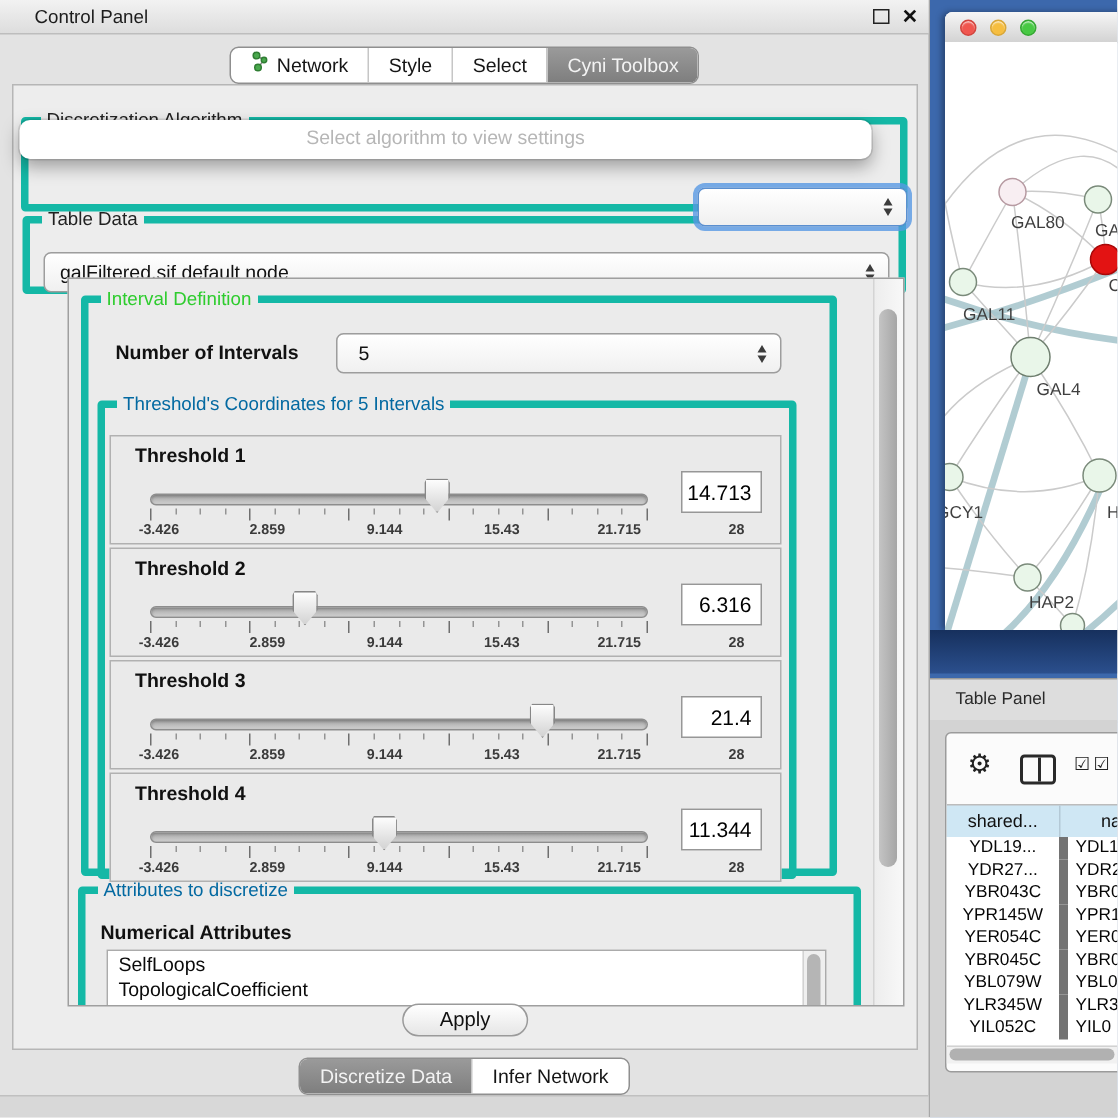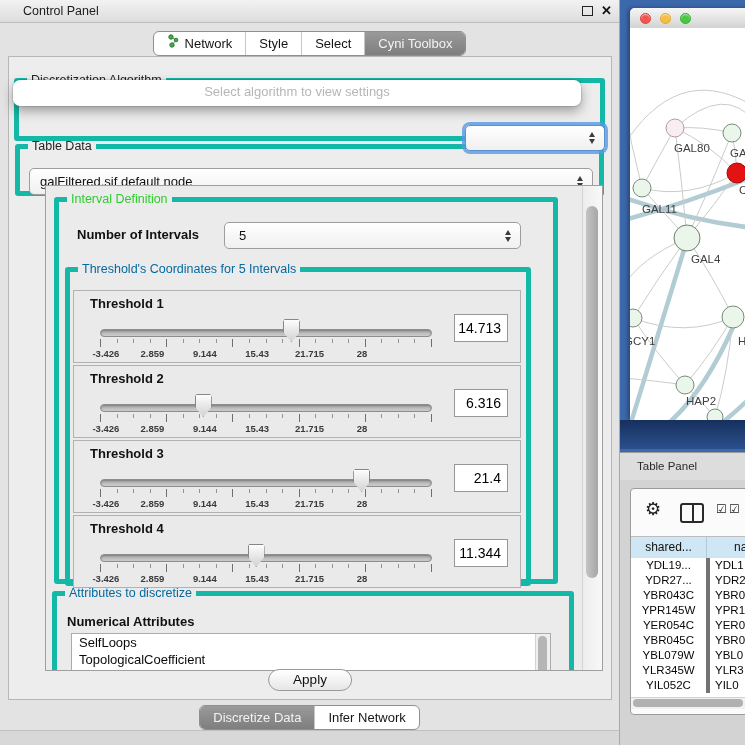--- a/index.html
+++ b/index.html
@@ -59,21 +59,21 @@
 
   .th-panel{position:relative;height:71px;background:#eaeaea;border:1px solid #b1b1b1;margin-bottom:2px;}
   .th-label{position:absolute;left:16px;top:5px;font-weight:bold;font-size:13px;color:#111;}
   .groove{position:absolute;left:26px;top:38px;width:330px;height:6px;border-radius:4px;
     background:linear-gradient(#a6a6a6,#cfcfcf);border:1px solid #8d8d8d;box-shadow:inset 0 1px 2px rgba(0,0,0,.25);}
   .thumb{position:absolute;top:28px;width:15px;height:21px;background:linear-gradient(#fdfdfd,#d3d3d3);
     border:1px solid #878787;clip-path:polygon(10% 0,90% 0,100% 12%,100% 55%,50% 100%,0 55%,0 12%);z-index:4;}
   .ticks{position:absolute;left:26px;top:48px;width:331px;height:9px;}
   .tick{position:absolute;top:0;width:1px;height:4px;background:#949494;}
   .tick.major{height:8px;background:#6f6f6f;}
-  .ticklabels{position:absolute;left:26px;top:57px;width:262px;height:11px;font-size:9.5px;font-weight:bold;color:#3a3a3a;}
+  .ticklabels{position:absolute;left:26px;top:57px;width:391px;height:11px;font-size:9.5px;font-weight:bold;color:#3a3a3a;}
   .ticklabel{position:absolute;transform:translateX(-50%);white-space:nowrap;}
   .th-value{position:absolute;left:380px;top:23px;width:46px;height:26px;border:1px solid #979797;background:#fff;
     font:14px "Liberation Sans",sans-serif;text-align:right;padding:0 6px 0 0;color:#000;}
 
   .fs-attrs{left:6px;top:400px;width:512px;height:92px;}
   .lbl-numattrs{position:absolute;left:10px;top:14px;font-size:13px;font-weight:bold;color:#111;}
   .attr-list{position:absolute;left:14px;top:33px;width:478px;height:50px;background:#fff;border:1px solid #ababab;overflow:hidden;}
   .attr-item{font-size:13px;line-height:17px;padding-left:7px;color:#0a0a0a;white-space:nowrap;}
   .attr-scroll{position:absolute;right:0;top:0;bottom:0;width:14px;background:#efefef;border-left:1px solid #d2d2d2;}
   .attr-thumb{position:absolute;left:2px;top:2px;width:9px;height:38px;border-radius:5px;background:#b5b5b5;}
@@ -108,21 +108,21 @@
   .split-icon{position:absolute;left:49px;top:14px;width:20px;height:16px;border:2px solid #2a2a2a;border-radius:3px;}
   .split-icon div{position:absolute;left:50%;top:0;bottom:0;width:2px;background:#2a2a2a;}
   .cb{position:absolute;top:13px;font-size:12px;color:#222;line-height:14px;}
   .cb.cb1{left:85px;} .cb.cb2{left:98px;}
   .tp-head{position:absolute;left:0;top:47px;right:0;height:22px;display:flex;background:#cfe7f4;border-top:1px solid #bcbcbc;
     border-bottom:1px solid #b4c9d6;font-size:12px;line-height:21px;color:#111;}
   .tp-head .h1{width:75px;text-align:center;border-right:1px solid #b4c9d6;overflow:hidden;}
   .tp-head .h2{flex:1;padding-left:27px;overflow:hidden;}
   .tp-rows{position:absolute;left:0;top:69px;right:0;bottom:16px;overflow:hidden;background:#fff;}
   .tp-row{display:flex;height:15px;font-size:11.5px;line-height:15px;color:#060606;}
-  .tp-row .c1{width:75px;text-align:center;border-right:4px solid #737373;overflow:hidden;}
+  .tp-row .c1{width:75px;text-align:center;border-right:6px solid #737373;overflow:hidden;}
   .tp-row .c2{flex:1;padding-left:5px;overflow:hidden;}
   .tp-hscroll{position:absolute;left:0;right:0;bottom:5px;height:11px;background:#f1f1f1;border-top:1px solid #d2d2d2;}
   .tp-hthumb{position:absolute;left:2px;top:1px;height:8px;width:110px;border-radius:4px;background:#b1b1b1;}
 </style>
 </head>
 <body>
 
 <div class="stage">
 
   <div class="abs control-panel">

